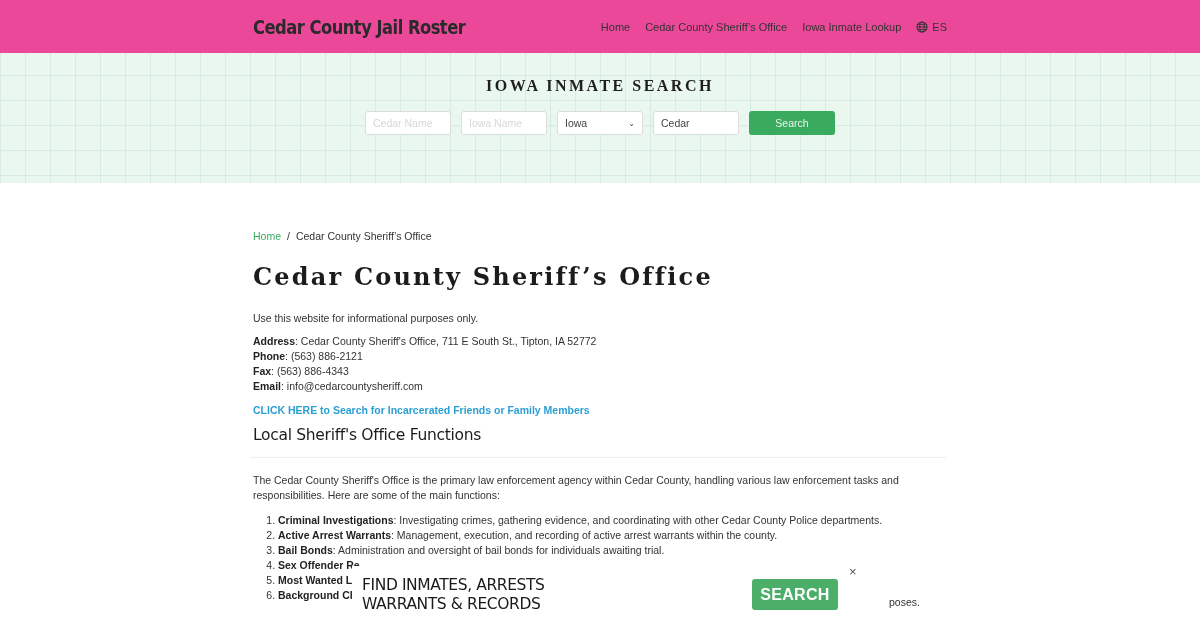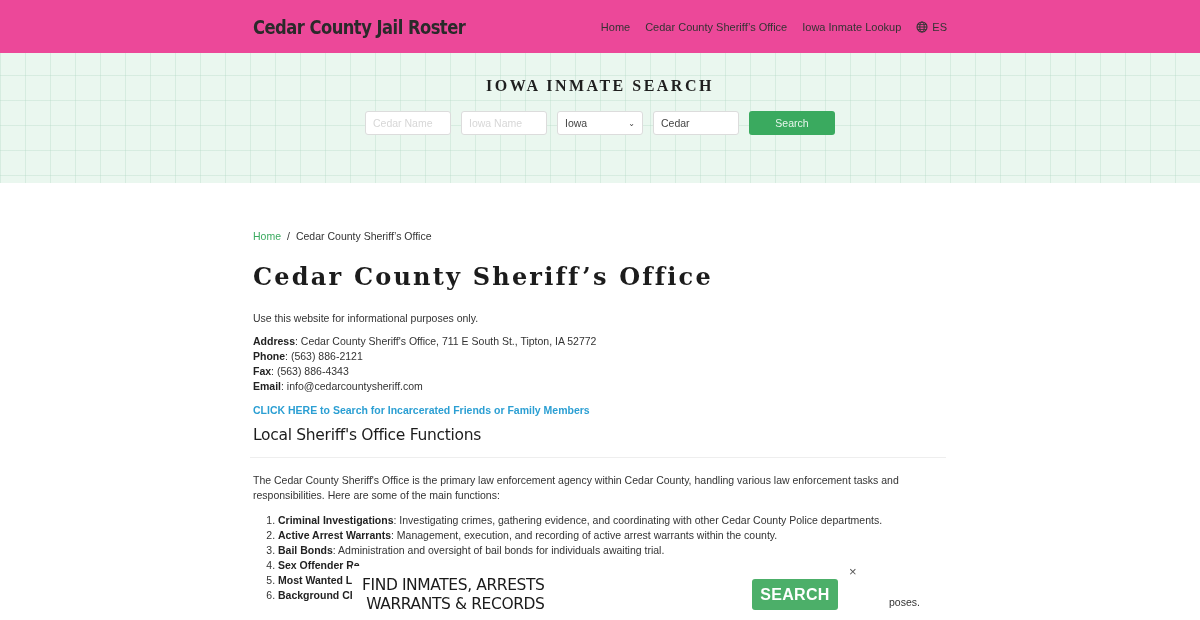--- a/index.html
+++ b/index.html
@@ -39,21 +39,21 @@
   .contact b { color: #222; }
   .cta-link { display: block; margin-top: 10px; font-size: 10.5px; font-weight: bold; color: #2b9fd3; text-decoration: none; cursor: pointer; }
   .section-title { margin-top: 10px; font-family: "DejaVu Sans", sans-serif; font-size: 15.5px; font-weight: normal; color: #1c1c1c; letter-spacing: -0.3px; }
   .divider { margin-top: 13px; height: 1px; background: #eeeeee; width: 696px; margin-left: -3px; }
   .para { margin-top: 15px; font-size: 10.5px; color: #333; line-height: 15px; width: 690px; }
   .func-list { margin-top: 10px; padding-left: 25px; font-size: 10.5px; color: #333; line-height: 15px; }
   .func-list b { color: #222; }
 
   
   .banner { position: absolute; left: 352px; top: 566px; width: 520px; height: 54px; background: #fff; }
-  .banner-text { position: absolute; left: 10px; top: 10px; font-family: "DejaVu Sans", sans-serif; font-size: 15.5px; line-height: 19px; color: #1a1a1a; letter-spacing: -0.4px; text-align: right; }
+  .banner-text { position: absolute; left: 10px; top: 10px; font-family: "DejaVu Sans", sans-serif; font-size: 15.5px; line-height: 19px; color: #1a1a1a; letter-spacing: -0.4px; }
   .banner-btn { position: absolute; left: 400px; top: 13px; width: 86px; height: 31px; background: #4caf69; color: #fff; border-radius: 3px; font-size: 16px; font-weight: bold; display: flex; align-items: center; justify-content: center; cursor: pointer; letter-spacing: 0.3px; }
   .banner-close { position: absolute; left: 849px; top: 564px; font-size: 13px; color: #555; cursor: pointer; }
   .banner-tail { position: absolute; left: 869px; top: 596px; font-size: 10.5px; color: #333; padding-left: 20px; }
 </style>
 </head>
 <body>
 
 <header class="topbar">
   <div class="brand">Cedar County Jail Roster</div>
   <nav class="nav">

